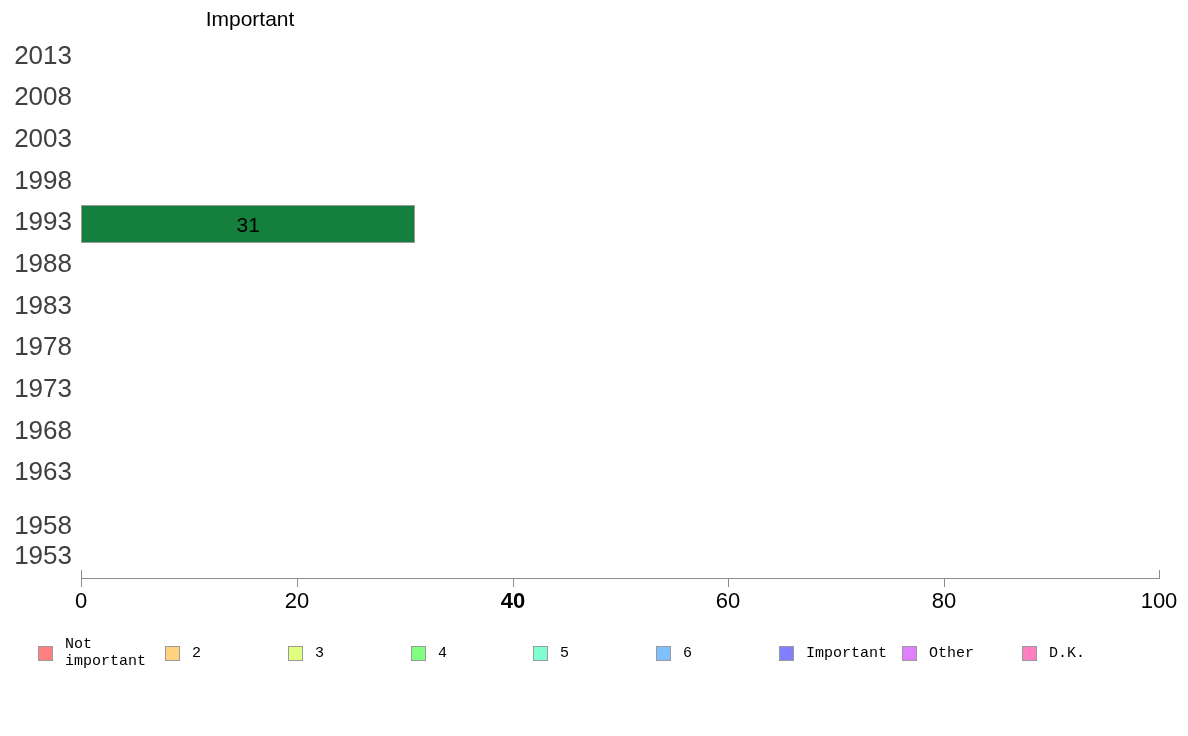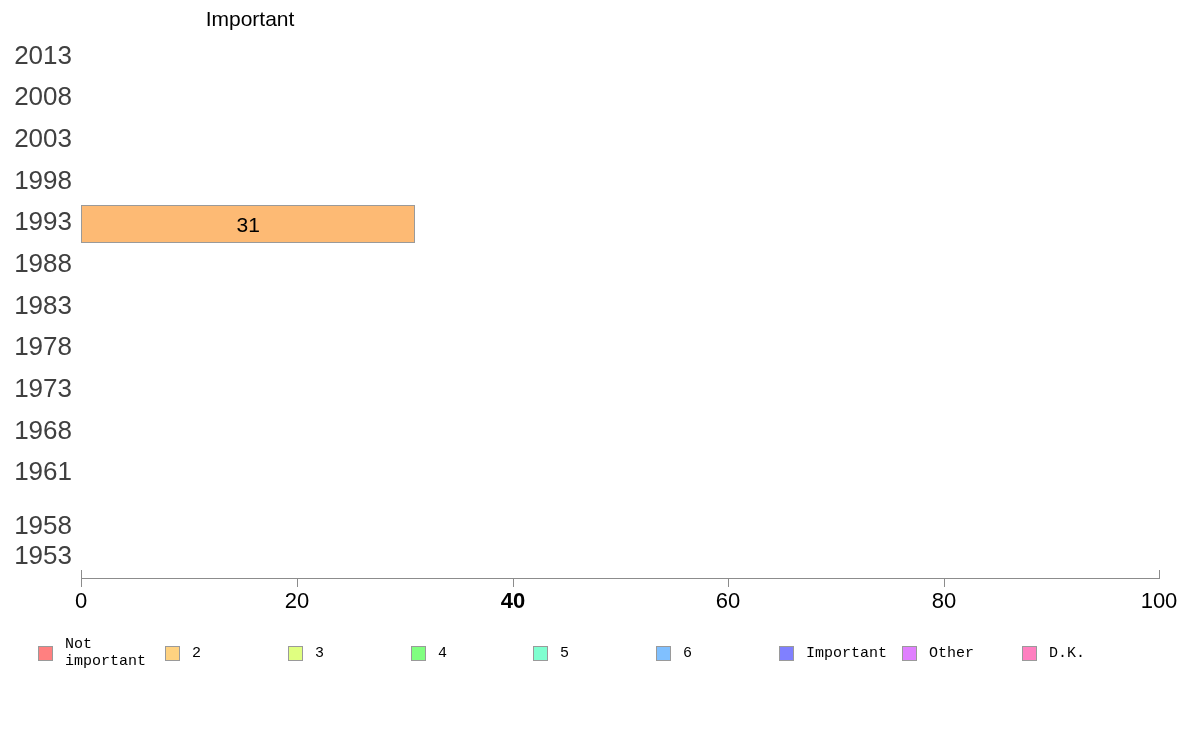--- a/index.html
+++ b/index.html
@@ -158,27 +158,27 @@
     <div class="ycat" style="top:6px;">2013</div>
     <div class="ycat" style="top:47px;">2008</div>
     <div class="ycat" style="top:89px;margin-left:34px;">2003</div>
     <div class="ycat" style="top:131px;">1998</div>
     <div class="ycat" style="top:172px;">1993</div>
     <div class="ycat" style="top:214px;">1988</div>
     <div class="ycat" style="top:256px;">1983</div>
     <div class="ycat" style="top:297px;">1978</div>
     <div class="ycat" style="top:339px;padding-left:47px;">1973</div>
     <div class="ycat" style="top:381px;">1968</div>
-    <div class="ycat" style="top:422px;">1961</div>
+    <div class="ycat" style="top:422px;">1963</div>
     <div class="ycat" style="top:464px;margin-top:12px;">1958</div>
     <div class="ycat" style="top:506px;">1953</div>
   </div>
 
   <div class="plot-area">
-    <div class="bar" id="bar-1993" style="left: 0px; top: 168.615px; width: 334.49px; background: #fdba74;">
+    <div class="bar" id="bar-1993" style="left: 0px; top: 168.615px; width: 334.49px; background: #15803d;">
       <div class="bar-label">31</div>
     </div>
   </div>
 
   <div class="xaxis-line"></div>
 
   <div class="xtick-cap" style="left:81px;"></div>
   <div class="xtick" style="left:81px;"></div>
   <div class="xtick" style="left:297px;"></div>
   <div class="xtick" style="left:513px;"></div>

